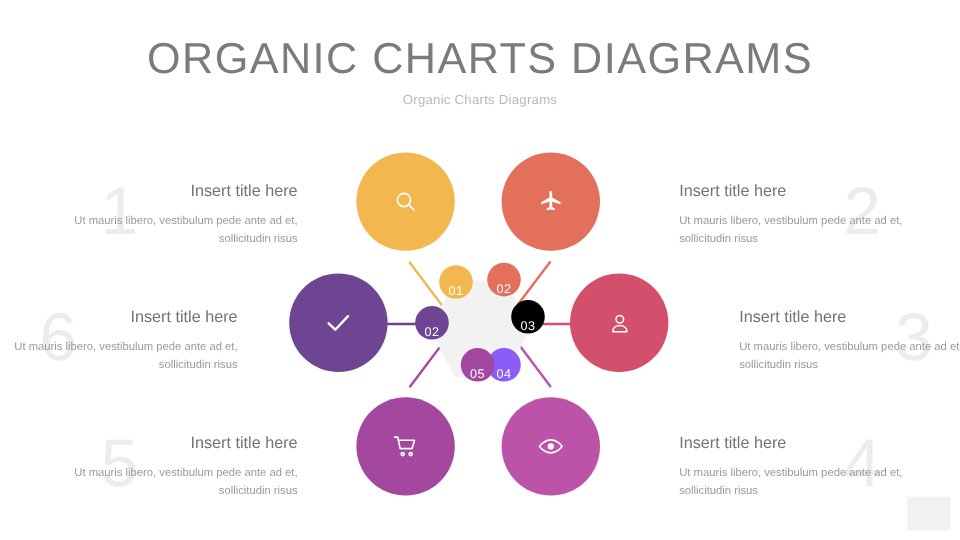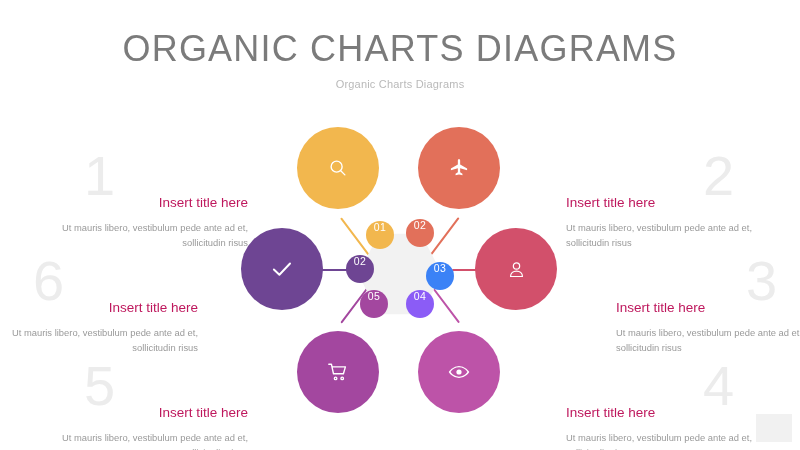--- a/index.html
+++ b/index.html
@@ -41,24 +41,23 @@
     letter-spacing: .2px;
   }
 
   
   .block {
     position: absolute;
     width: 190px;
   }
   .block .b-title {
     font-size: 13.5px;
-    color: #be185d;
+    color: #737373;
     margin-bottom: 9px;
     line-height: 1.1;
-    margin-top: 44px;
   }
   .block .b-body {
     font-size: 9.4px;
     color: #9a9a9a;
     line-height: 1.65;
   }
   .block.right { text-align: left; }
   .block.left  { text-align: right; }
 
   .ghost-num {
@@ -94,21 +93,21 @@
     display: flex;
     align-items: center;
     justify-content: center;
   }
   .lobe svg { display: block; }
 
   .node {
     position: absolute;
     border-radius: 50%;
     display: flex;
-    align-items: flex-start;
+    align-items: flex-end;
     justify-content: center;
     color: #ffffff;
     font-size: 10.5px;
     letter-spacing: .4px;
   }
 
   .connector {
     position: absolute;
     transform-origin: 0 50%;
     height: 1.6px;
@@ -193,27 +192,27 @@
       </svg>
     </span>
   </div>
 
   <div class="node" style="left:366px; top:221px; width:28px; height:28px; background:#F2B74E;">
     <span>01</span>
   </div>
   <div class="node" style="left:406px; top:219px; width:28px; height:28px; background:#E2705A;">
     <span>02</span>
   </div>
-  <div class="node" style="left:426px; top:262px; width:28px; height:28px; background:#3b82f6;">
+  <div class="node" style="left:426px; top:250px; width:28px; height:28px; background:#000000;">
     <span>03</span>
   </div>
   <div class="node" style="left:406px; top:290px; width:28px; height:28px; background:#8b5cf6;">
     <span>04</span>
   </div>
-  <div class="node" style="left:360px; top:290px; width:28px; height:28px; background:#A3479F;">
+  <div class="node" style="left:384px; top:290px; width:28px; height:28px; background:#A3479F;">
     <span>05</span>
   </div>
   <div class="node" style="left:346px; top:255px; width:28px; height:28px; background:#6E4593;">
     <span>02</span>
   </div>
 </div>
 
 <div class="ghost-num" style="left:84px; top:148px;">1</div>
 <div class="block left" style="left:58px; top:152px;">
   <div class="b-title">Insert title here</div>

